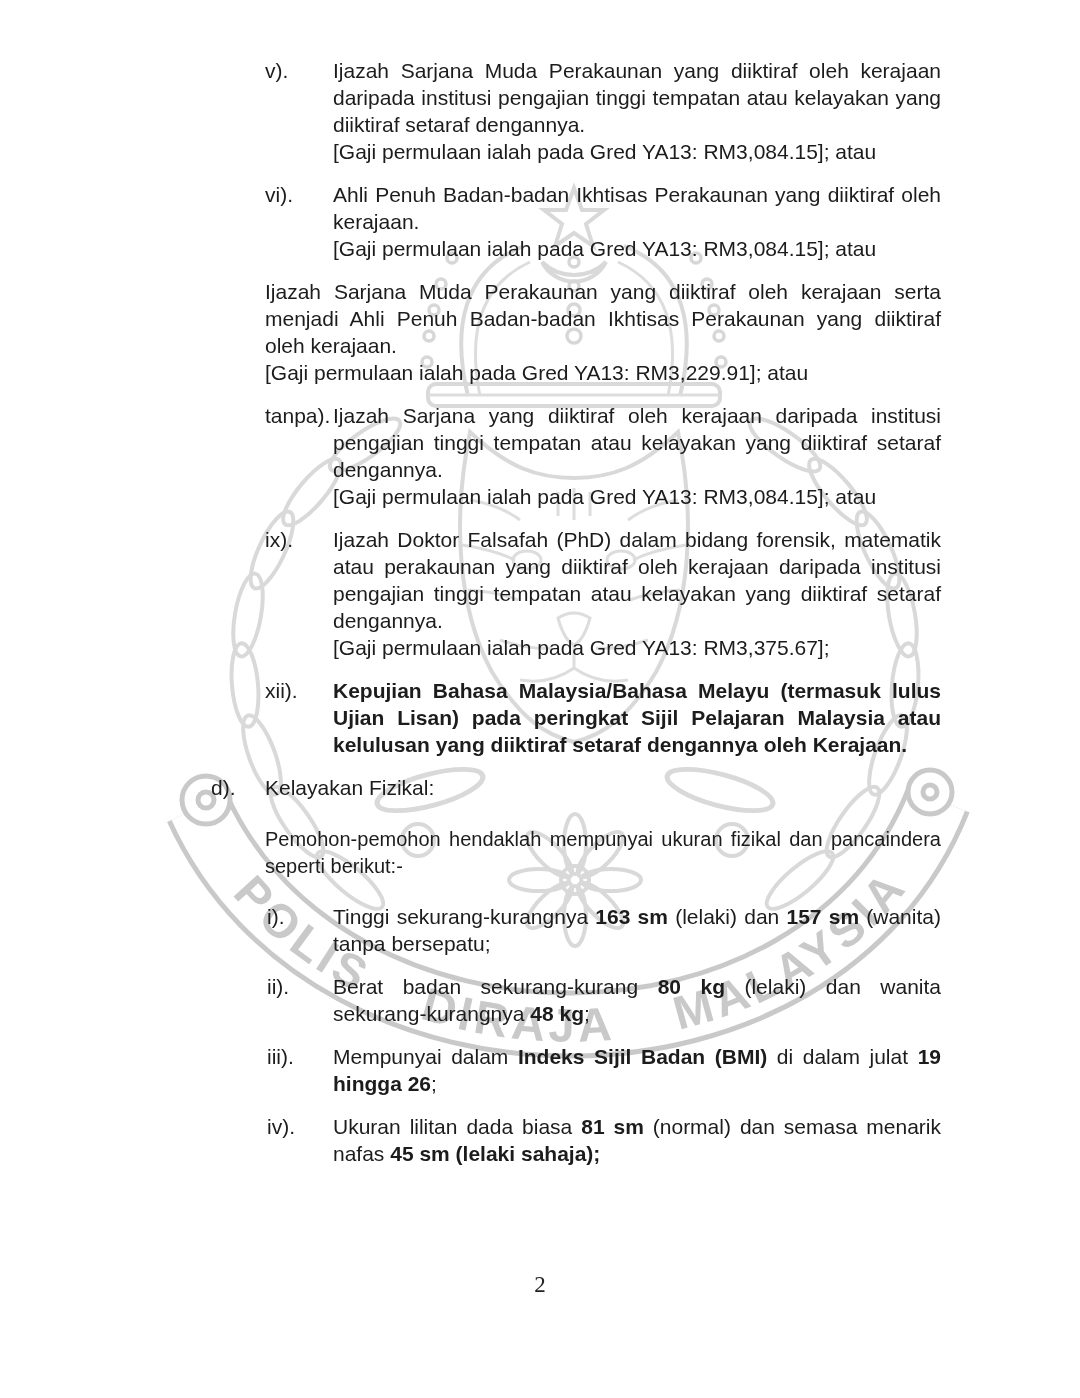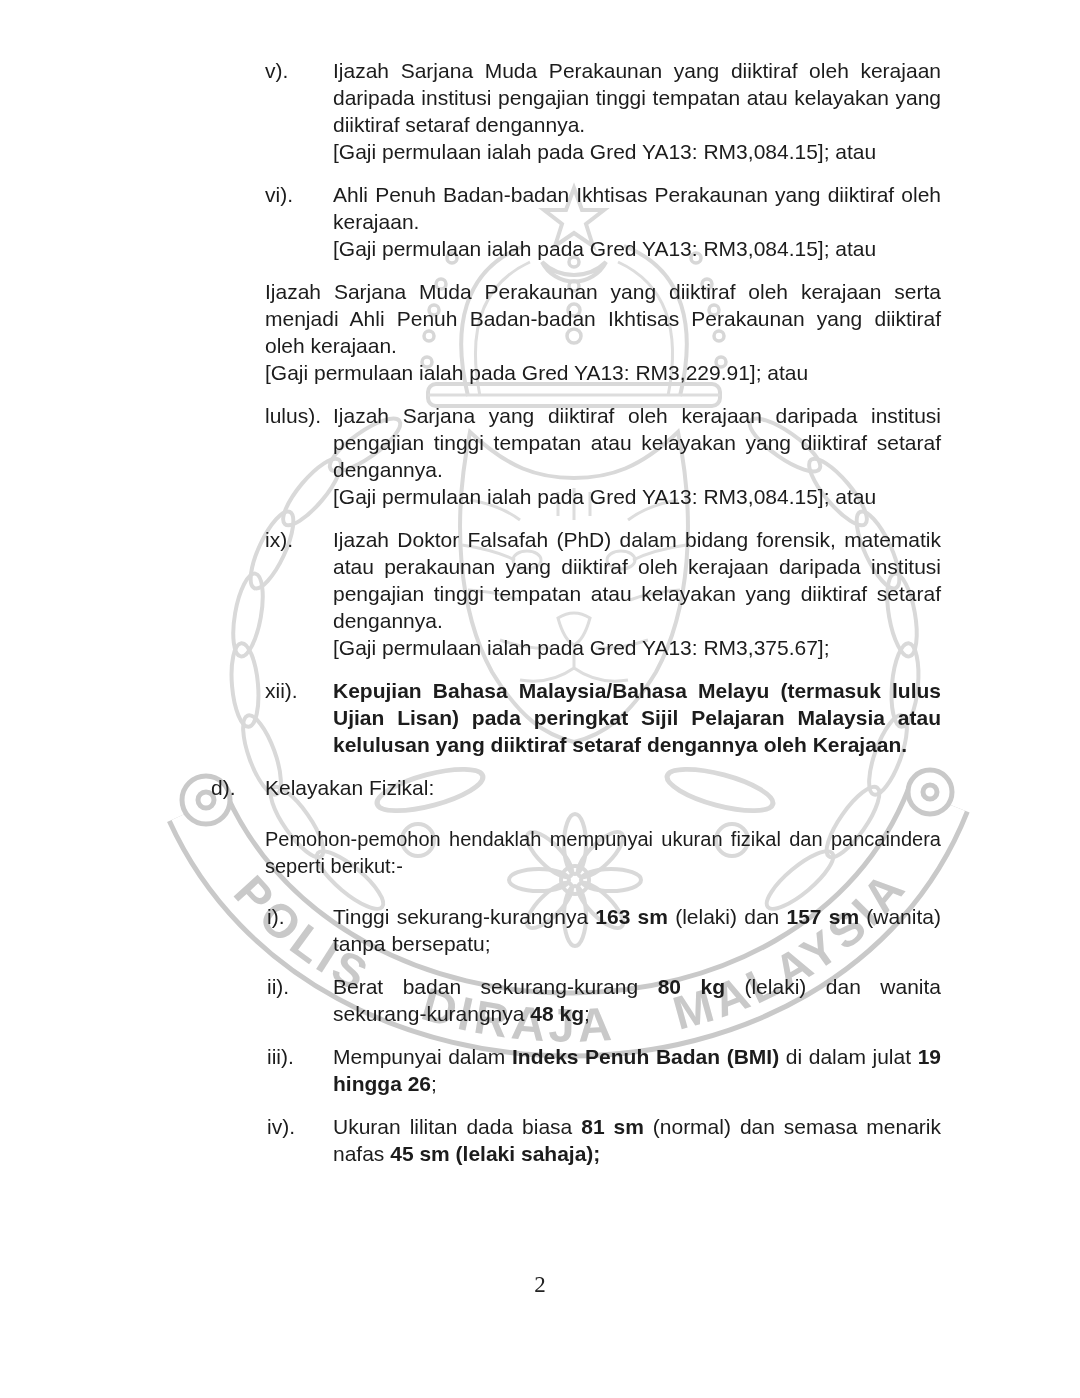--- a/index.html
+++ b/index.html
@@ -158,21 +158,21 @@
           <span class="body"><span>Ijazah Sarjana Muda Perakaunan yang diiktiraf oleh kerajaan daripada institusi pengajian tinggi tempatan atau kelayakan yang diiktiraf setaraf dengannya.</span><br><span>[Gaji permulaan ialah pada Gred YA13: RM3,084.15]; atau</span></span>
         </div>
         <div class="item">
           <span class="label">vi).</span>
           <span class="body"><span>Ahli Penuh Badan-badan Ikhtisas Perakaunan yang diiktiraf oleh kerajaan.</span><br><span>[Gaji permulaan ialah pada Gred YA13: RM3,084.15]; atau</span></span>
         </div>
         <div class="item">
           <span class="body"><span>Ijazah Sarjana Muda Perakaunan yang diiktiraf oleh kerajaan serta menjadi Ahli Penuh Badan-badan Ikhtisas Perakaunan yang diiktiraf oleh kerajaan.</span><br><span>[Gaji permulaan ialah pada Gred YA13: RM3,229.91]; atau</span></span>
         </div>
         <div class="item">
-          <span class="label">lulus).</span>
+          <span class="label">tanpa).</span>
           <span class="body"><span>Ijazah Sarjana yang diiktiraf oleh kerajaan daripada institusi pengajian tinggi tempatan atau kelayakan yang diiktiraf setaraf dengannya.</span><br><span>[Gaji permulaan ialah pada Gred YA13: RM3,084.15]; atau</span></span>
         </div>
         <div class="item">
           <span class="label">ix).</span>
           <span class="body"><span>Ijazah Doktor Falsafah (PhD) dalam bidang forensik, matematik atau perakaunan yang diiktiraf oleh kerajaan daripada institusi pengajian tinggi tempatan atau kelayakan yang diiktiraf setaraf dengannya.</span><br><span>[Gaji permulaan ialah pada Gred YA13: RM3,375.67];</span></span>
         </div>
         <div class="item bold">
           <span class="label">xii).</span>
           <span class="body"><b>Kepujian Bahasa Malaysia/Bahasa Melayu  (termasuk lulus Ujian Lisan) pada peringkat Sijil Pelajaran Malaysia atau kelulusan yang diiktiraf setaraf dengannya oleh Kerajaan.</b></span>
         </div>
@@ -188,21 +188,21 @@
           <div class="sub-item">
             <span class="label">i).</span>
             <span class="body"><span>Tinggi sekurang-kurangnya </span><b>163 sm</b><span> (lelaki) dan </span><b>157 sm</b><span> (wanita) tanpa bersepatu;</span></span>
           </div>
           <div class="sub-item">
             <span class="label">ii).</span>
             <span class="body"><span>Berat badan sekurang-kurang </span><b>80 kg</b><span> (lelaki) dan wanita sekurang-kurangnya </span><b>48 kg</b><span>;</span></span>
           </div>
           <div class="sub-item">
             <span class="label">iii).</span>
-            <span class="body"><span>Mempunyai dalam </span><b>Indeks Penuh Badan (BMI)</b><span> di dalam julat </span><b>19 hingga 26</b><span>;</span></span>
+            <span class="body"><span>Mempunyai dalam </span><b>Indeks Sijil Badan (BMI)</b><span> di dalam julat </span><b>19 hingga 26</b><span>;</span></span>
           </div>
           <div class="sub-item">
             <span class="label">iv).</span>
             <span class="body"><span>Ukuran lilitan dada biasa </span><b>81 sm</b><span> (normal) dan semasa menarik nafas </span><b>45 sm (lelaki sahaja);</b></span>
           </div>
         </div>
     </section>
 
     <footer class="page-num">2</footer>
   </main>

